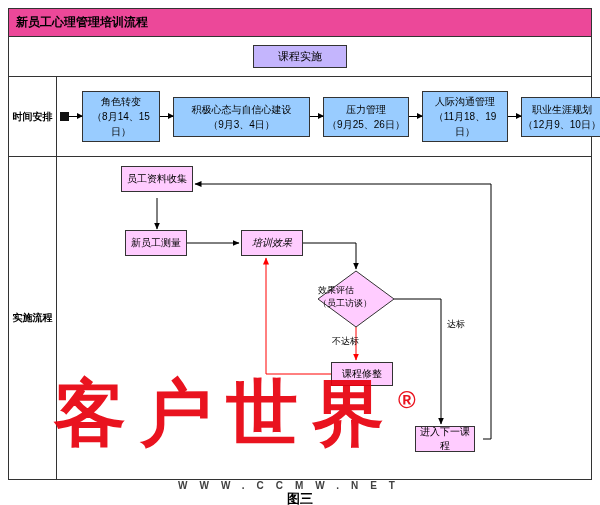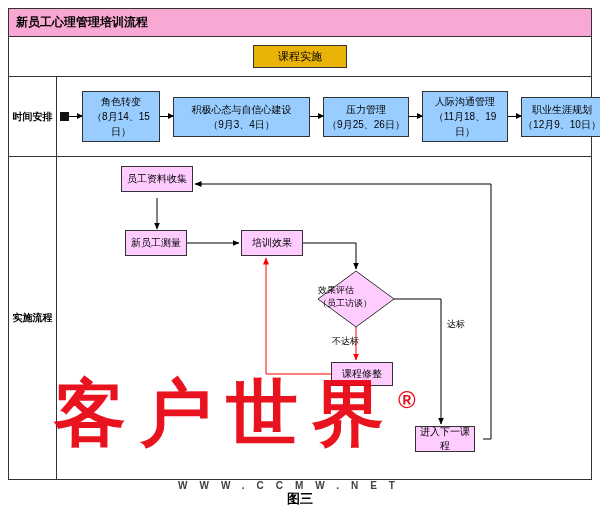--- a/index.html
+++ b/index.html
@@ -1,24 +1,24 @@
 <!DOCTYPE html>
 <html><head>
 <meta charset="utf-8">
 <style>
   * { margin:0; padding:0; box-sizing:border-box; }
   body { font-family:"Liberation Sans","DejaVu Sans",sans-serif; background:#fff; }
   .page { position:relative; width:600px; height:505px; background:#fff; overflow:hidden; }
   .frame { position:absolute; left:8px; top:8px; width:584px; height:472px; border:1px solid #333;
            display:flex; flex-direction:column; background:#fff; }
-  .title-row { height:28px; background:#f9a8d4; border-bottom:1px solid #333; display:flex;
+  .title-row { height:28px; background:#ec4899; border-bottom:1px solid #333; display:flex;
                align-items:center; padding-left:7px; font-size:12px; font-weight:bold; color:#000; flex-shrink:0; }
   .impl-row { height:40px; border-bottom:1px solid #333; display:flex; align-items:center;
               justify-content:center; flex-shrink:0; }
-  .impl-box { background:#eab308; border:1px solid #333; font-size:11px; padding:3px 24px; }
+  .impl-box { background:#c4b5fd; border:1px solid #333; font-size:11px; padding:3px 24px; }
   .schedule-row { height:80px; border-bottom:1px solid #333; display:flex; flex-shrink:0; }
   .side-cell { width:48px; border-right:1px solid #333; display:flex; align-items:center;
                justify-content:center; font-size:10px; font-weight:bold; flex-shrink:0; color:#000; }
   .schedule-flow { flex:1; display:flex; align-items:center; padding:0 3px; min-width:0; }
   .start-square { width:9px; height:9px; background:#111; flex-shrink:0; }
   .h-arrow { width:13px; height:1px; background:#000; position:relative; flex-shrink:0; }
   .h-arrow::after { content:""; position:absolute; right:-1px; top:-3px; width:0; height:0;
                     border-left:6px solid #000; border-top:3px solid transparent; border-bottom:3px solid transparent; }
   .sbox { background:#99ccff; border:1px solid #333; min-height:40px; display:flex; flex-direction:column;
           align-items:center; justify-content:center; text-align:center; font-size:10px; line-height:1.5;
@@ -110,21 +110,21 @@
           <polyline points="274,217 209,217 209,101" fill="none" stroke="#ff0000" stroke-width="1" marker-end="url(#arrR)"></polyline>
           <polyline points="337,142 384,142 384,267" fill="none" stroke="#000" stroke-width="1" marker-end="url(#arrB)"></polyline>
           <polyline points="426,282 434,282 434,27 138,27" fill="none" stroke="#000" stroke-width="1" marker-end="url(#arrB)"></polyline>
           <polygon points="299,114 337,142 299,170 261,142" fill="#ffccff" stroke="#333" stroke-width="1"></polygon>
         </svg>
 
         <div class="fbox" style="left:64px; top:9px; width:72px; height:26px;">员工资料收集</div>
 
         <div class="fbox" style="left:68px; top:73px; width:62px; height:26px;">新员工测量</div>
 
-        <div class="fbox" style="left:184px; top:73px; width:62px; height:26px;">培训效果</div>
+        <div class="fbox" style="left:184px; top:73px; width:62px; height:26px;font-style:italic;">培训效果</div>
 
         <div class="dtext">
           <div>效果评估</div>
           <div>（员工访谈）</div>
         </div>
 
         <div class="fbox" style="left:274px; top:205px; width:62px; height:24px;">课程修整</div>
 
         <div class="fbox" style="left:358px; top:269px; width:60px; height:26px;">进入下一课程</div>
 

